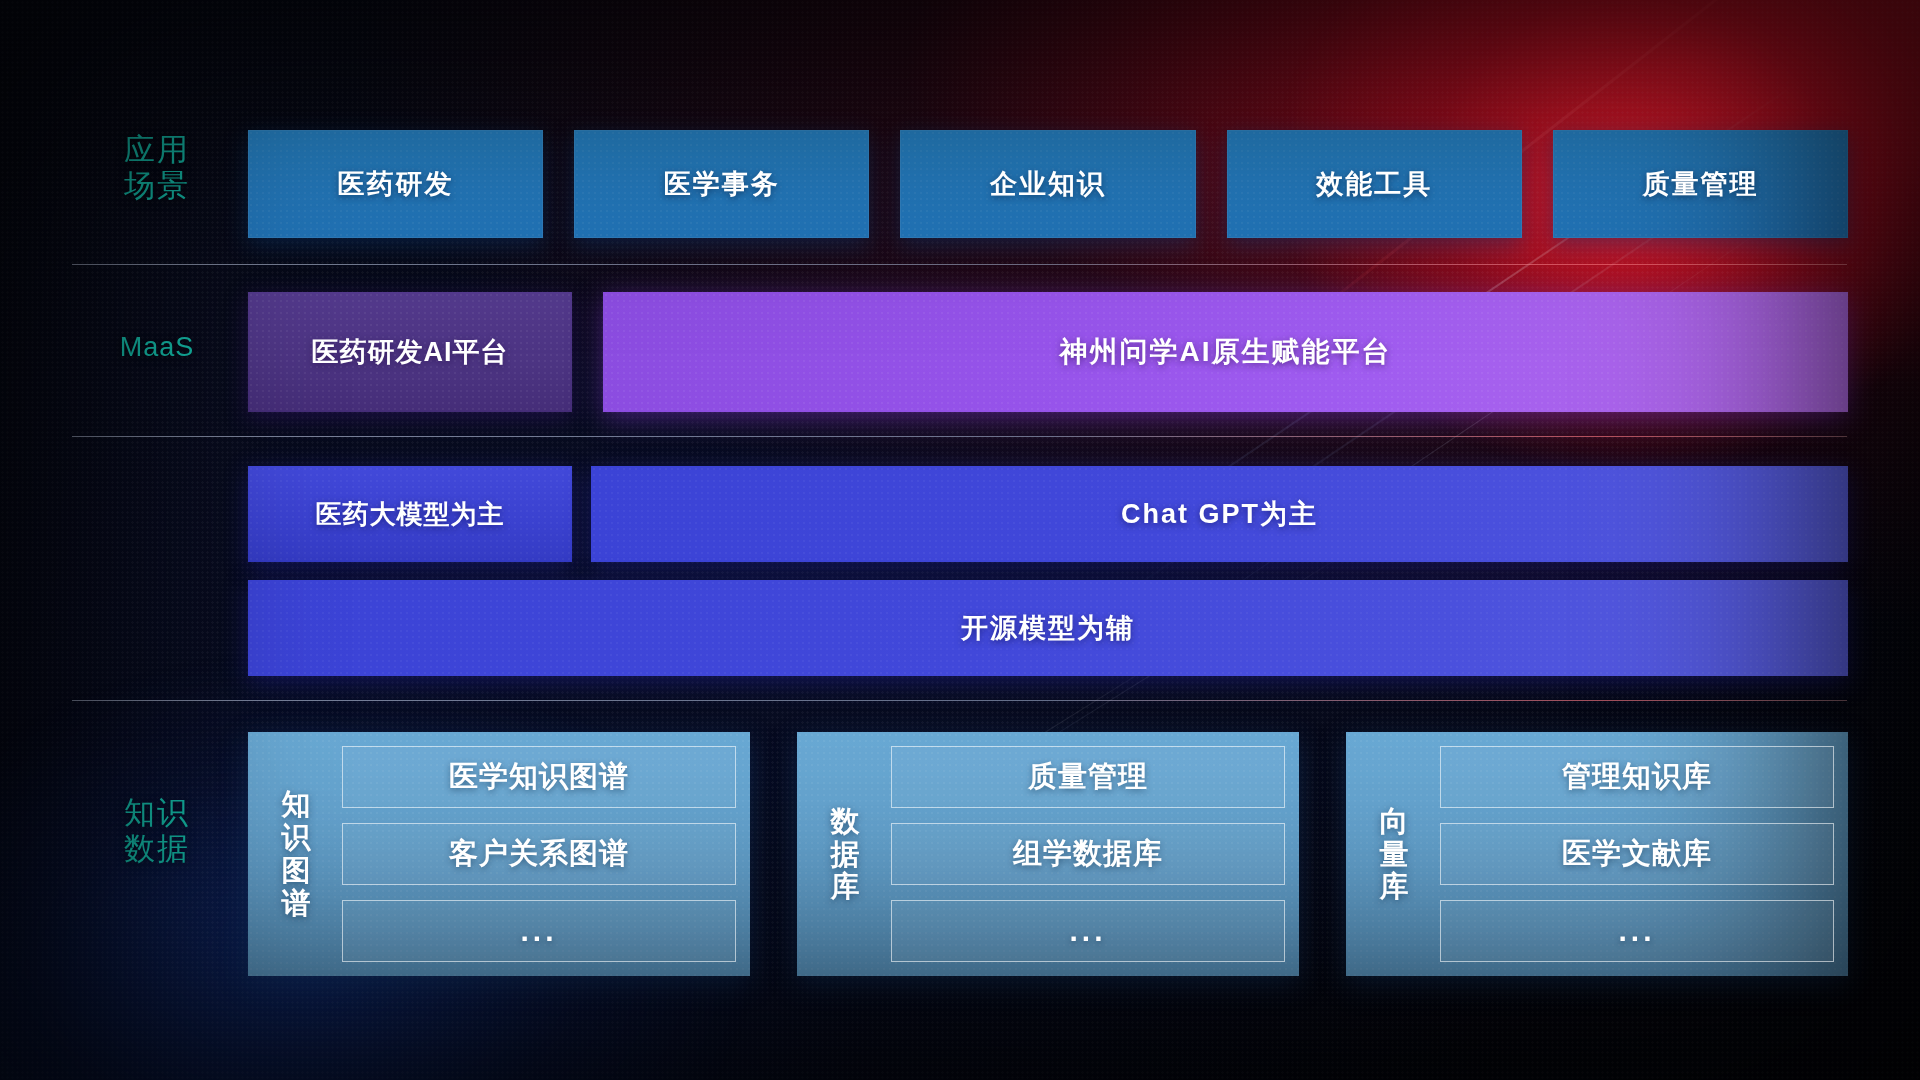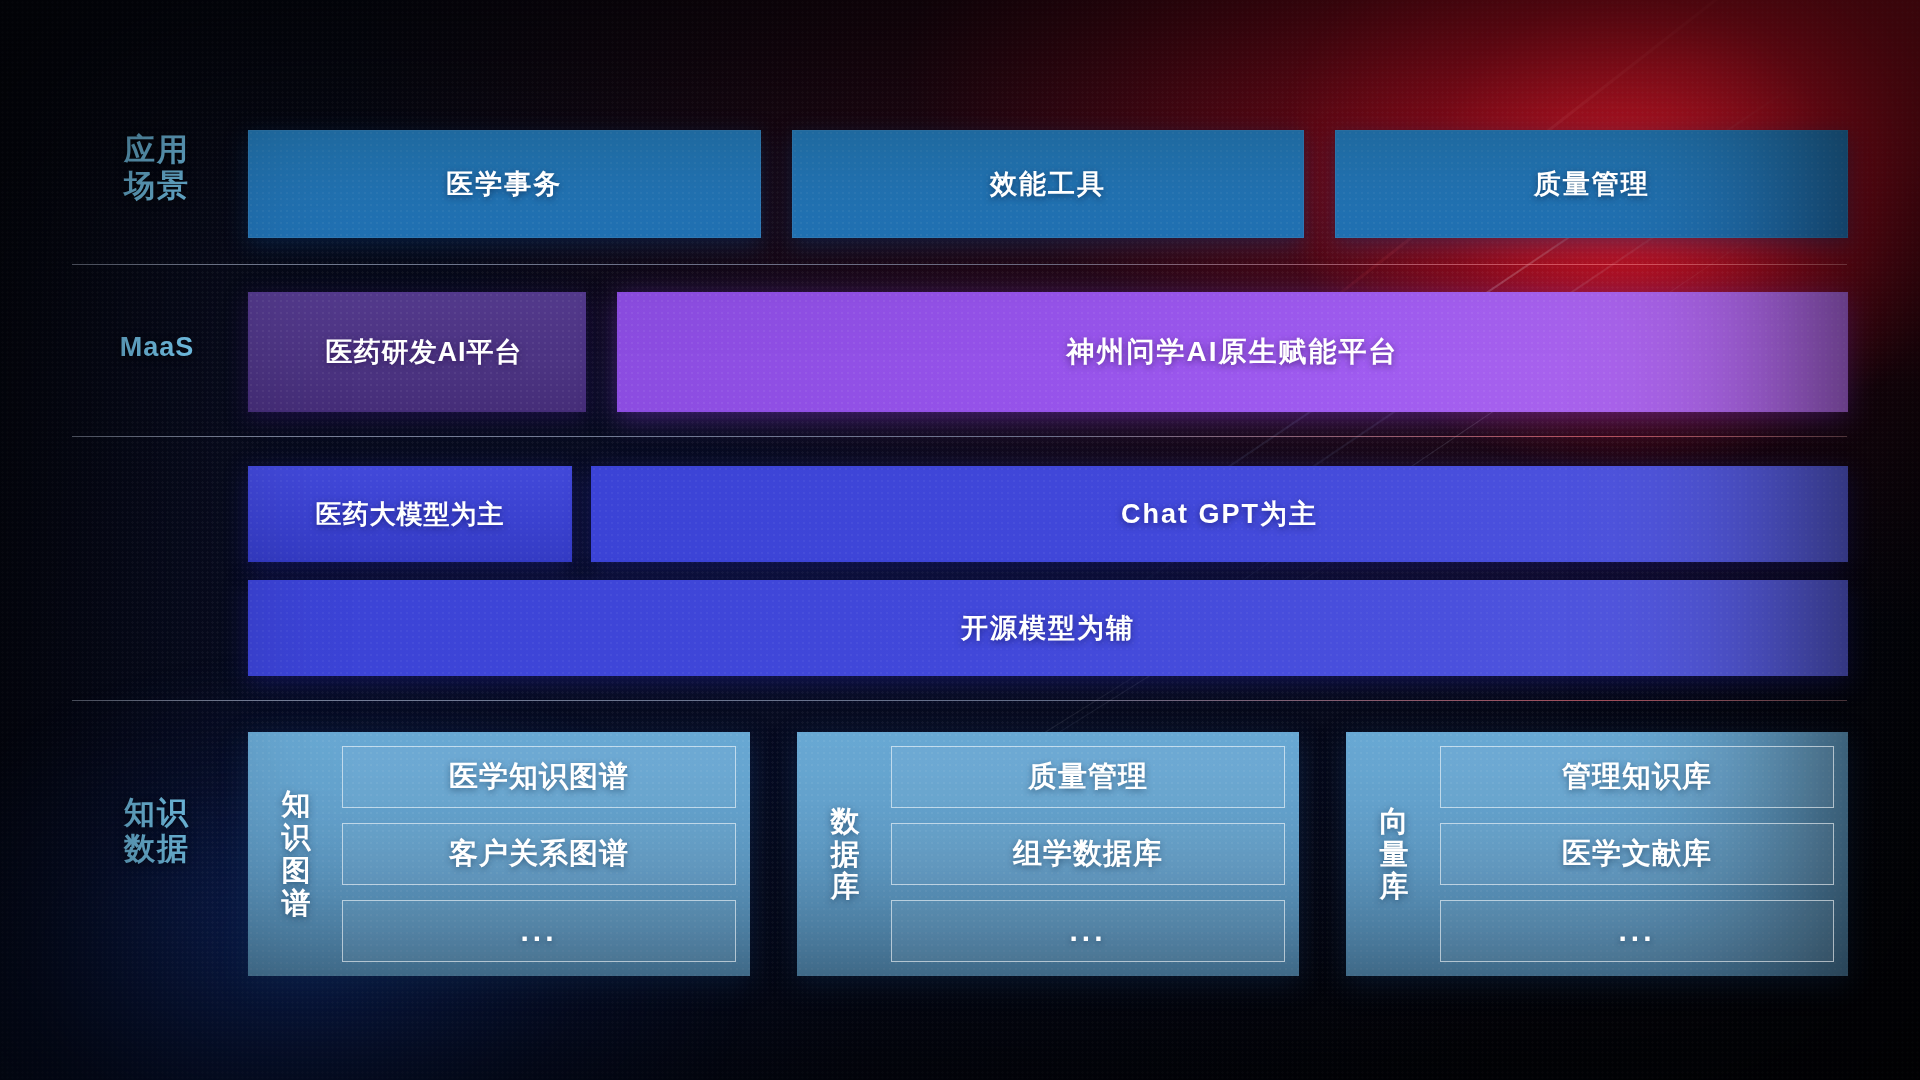--- a/index.html
+++ b/index.html
@@ -50,21 +50,21 @@
     position:absolute;inset:0;
     box-shadow:inset 0 0 220px 90px rgba(0,0,0,.75);
     pointer-events:none;
   }
 
   
   .content{position:absolute;left:0;top:0;width:1920px;height:1080px;}
   .row{position:absolute;display:flex;align-items:center;}
   .row-label{
     position:absolute;left:72px;width:170px;
-    color:#7dd3fc;font-weight:bold;text-align:center;
+    color:#14b8a6;font-weight:normal;text-align:center;
     letter-spacing:2px;line-height:1.16;
     text-shadow:0 2px 10px rgba(0,0,0,.65);
   }
   .row-label .l{display:block;}
 
   .divider{
     position:absolute;left:72px;width:1775px;height:1px;
     background:linear-gradient(90deg,rgba(190,200,225,.75) 0%,rgba(175,190,220,.65) 55%,rgba(255,120,130,.75) 86%,rgba(255,180,185,.55) 100%);
     opacity:.85;
   }
@@ -87,21 +87,21 @@
   }
   .app-box span{position:relative;z-index:2;text-shadow:0 2px 6px rgba(0,20,50,.5);}
 
   
   #row-maas{left:248px;top:292px;width:1600px;height:120px;display:flex;gap:31px;}
   .maas-left{
     width:324px;height:120px;
     background:linear-gradient(180deg,#543a8e 0%,#4c3482 60%,#452d78 100%);
     display:flex;align-items:center;justify-content:center;
     color:#ffffff;font-size:27px;font-weight:bold;letter-spacing:1px;
-    box-shadow:0 6px 22px rgba(50,20,110,.45);position:relative;overflow:hidden;padding-left:14px;
+    box-shadow:0 6px 22px rgba(50,20,110,.45);position:relative;overflow:hidden;
   }
   .maas-right{
     flex:1 1 0;height:120px;
     background:linear-gradient(100deg,#8b4ce0 0%,#9653ea 35%,#a05cf0 62%,#b36ae8 100%);
     display:flex;align-items:center;justify-content:center;
     color:#ffffff;font-size:28px;font-weight:bold;letter-spacing:2px;
     box-shadow:0 6px 26px rgba(120,50,200,.5);position:relative;overflow:hidden;
   }
   .maas-left::after,.maas-right::after{
     content:"";position:absolute;inset:0;
@@ -190,21 +190,27 @@
 
   <div class="content">
 
     <div class="row-label" style="top:132px;font-size:31px;">
       <span class="l">应用</span>
       <span class="l">场景</span>
     </div>
 
     <div id="row-apps" class="row">
       <div class="app-box">
+        <span>医药研发</span>
+      </div>
+      <div class="app-box">
         <span>医学事务</span>
+      </div>
+      <div class="app-box">
+        <span>企业知识</span>
       </div>
       <div class="app-box">
         <span>效能工具</span>
       </div>
       <div class="app-box">
         <span>质量管理</span>
       </div>
     </div>
 
     <div class="divider" style="top:264px;"></div>

